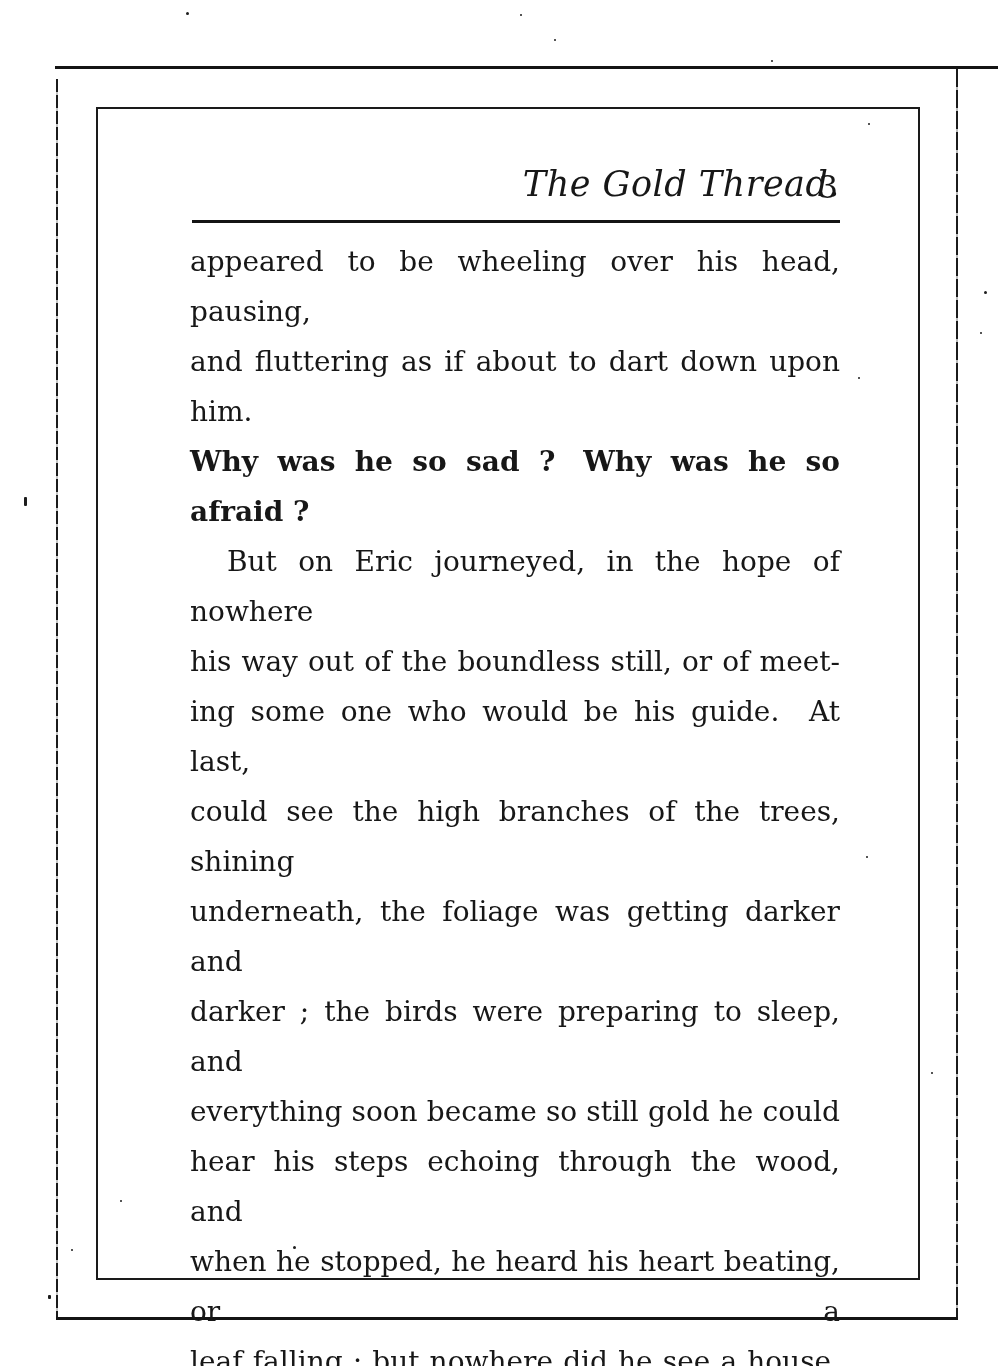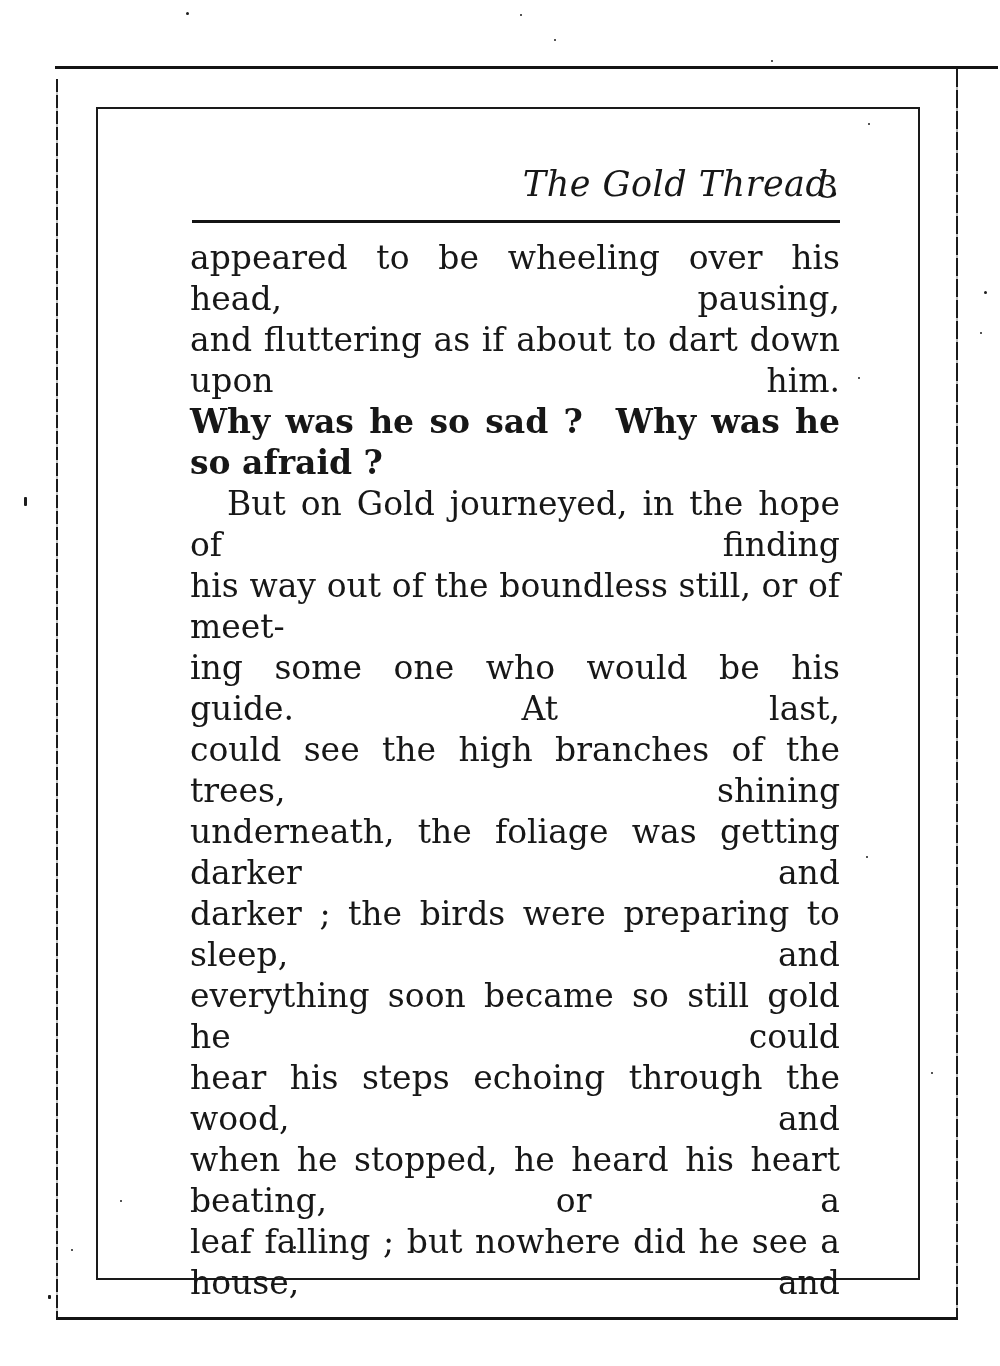--- a/index.html
+++ b/index.html
@@ -22,21 +22,21 @@
 
   
   .running-header{position:absolute;left:190px;top:164px;width:650px;height:44px;}
   .running-title{display:block;text-align:right;font-style:italic;font-size:35px;line-height:40px;letter-spacing:.5px;}
   .page-num{position:absolute;right:2px;top:5px;font-size:31px;line-height:36px;}
   .header-rule{position:absolute;left:192px;top:220px;width:648px;height:3px;background:#141414;}
 
   
   .text-block{position:absolute;left:190px;top:237px;width:650px;}
   .line{
-    font-size:33px;line-height:41px;
+    font-size:28px;line-height:50px;
     text-align:justify;text-align-last:justify;
     white-space:normal;
   }
   .line.flush{text-align-last:left;font-weight:bold;}
   .line.indent{text-indent:37px;}
 
   
   .speck{position:absolute;background:#1d1d1d;border-radius:50%;}
   .s1{left:186px;top:12px;width:3px;height:3px;}
   .s2{left:520px;top:14px;width:2px;height:2px;}
@@ -68,21 +68,21 @@
   <div class="running-header">
     <span class="running-title">The Gold Thread.</span>
     <span class="page-num">3</span>
   </div>
   <div class="header-rule"></div>
 
   <div class="text-block">
     <div class="line">appeared to be wheeling over his head, pausing,</div>
     <div class="line">and fluttering as if about to dart down upon him.</div>
     <div class="line flush">Why was he so sad ?  Why was he so afraid ?</div>
-    <div class="line indent">But on Gold journeyed, in the hope of finding</div>
+    <div class="line indent">But on Eric journeyed, in the hope of nowhere</div>
     <div class="line">his way out of the boundless still, or of meet-</div>
     <div class="line">ing some one who would be his guide.  At last,</div>
     <div class="line">could see the high branches of the trees, shining</div>
     <div class="line">underneath, the foliage was getting darker and</div>
     <div class="line">darker ; the birds were preparing to sleep, and</div>
     <div class="line">everything soon became so still gold he could</div>
     <div class="line">hear his steps echoing through the wood, and</div>
     <div class="line">when he stopped, he heard his heart beating, or a</div>
     <div class="line">leaf falling ; but nowhere did he see a house, and</div>
 

